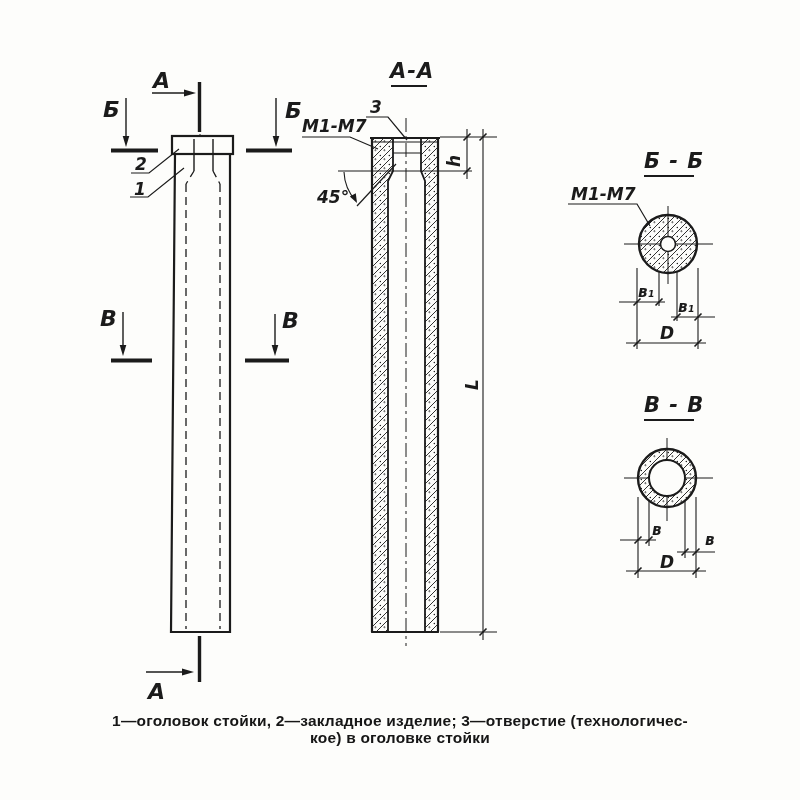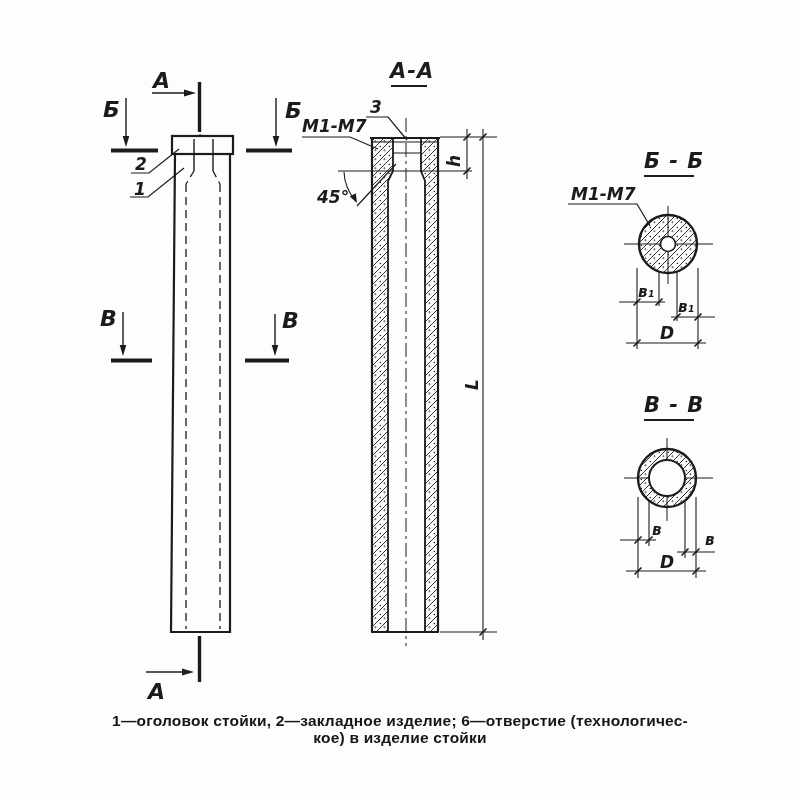--- a/index.html
+++ b/index.html
@@ -215,16 +215,16 @@
       <path d="M644,420 H694" stroke="#1b1b1b" stroke-width="1.8"></path>
       <text class="t-dim" x="652" y="535">в</text>
       <text class="t-dim" x="705" y="545">в</text>
       <text class="t-label" x="660" y="568">D</text>
     </g>
   </g>
 </svg>
 
 
 <div class="caption">
-  <div>1—оголовок стойки, 2—закладное изделие; 6—отверстие (технологичес-</div>
-  <div>кое) в изделие стойки</div>
+  <div>1—оголовок стойки, 2—закладное изделие; 3—отверстие (технологичес-</div>
+  <div>кое) в оголовке стойки</div>
 </div>
 </div>
 
 </body></html>

